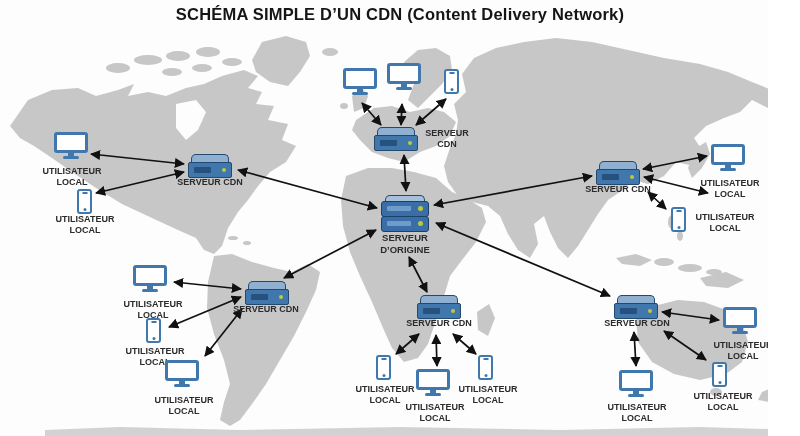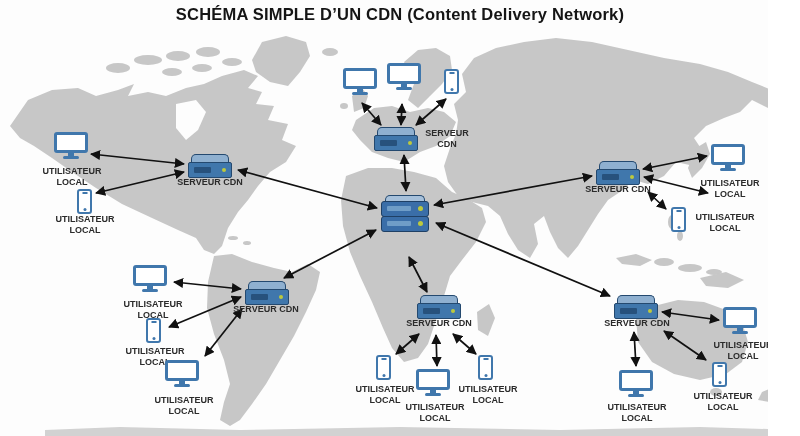--- a/index.html
+++ b/index.html
@@ -130,20 +130,21 @@
     <div class="org-lid"></div>
     <div class="org-u">
         <div class="org-bar"></div>
         <div class="org-led"></div>
       </div>
     <div class="org-u">
         <div class="org-bar"></div>
         <div class="org-led"></div>
       </div>
   </div>
+  <div class="lbl" style="left:369px;top:232px;width:72px;font-size:9.5px;">SERVEUR D’ORIGINE</div>
 
   <div class="mon node" style="left:343px;top:68px;">
     <div class="mon-scr"></div>
       <div class="mon-neck"></div>
       <div class="mon-base"></div>
   </div>
   <div class="mon node" style="left:387px;top:63px;">
     <div class="mon-scr"></div>
       <div class="mon-neck"></div>
       <div class="mon-base"></div>

